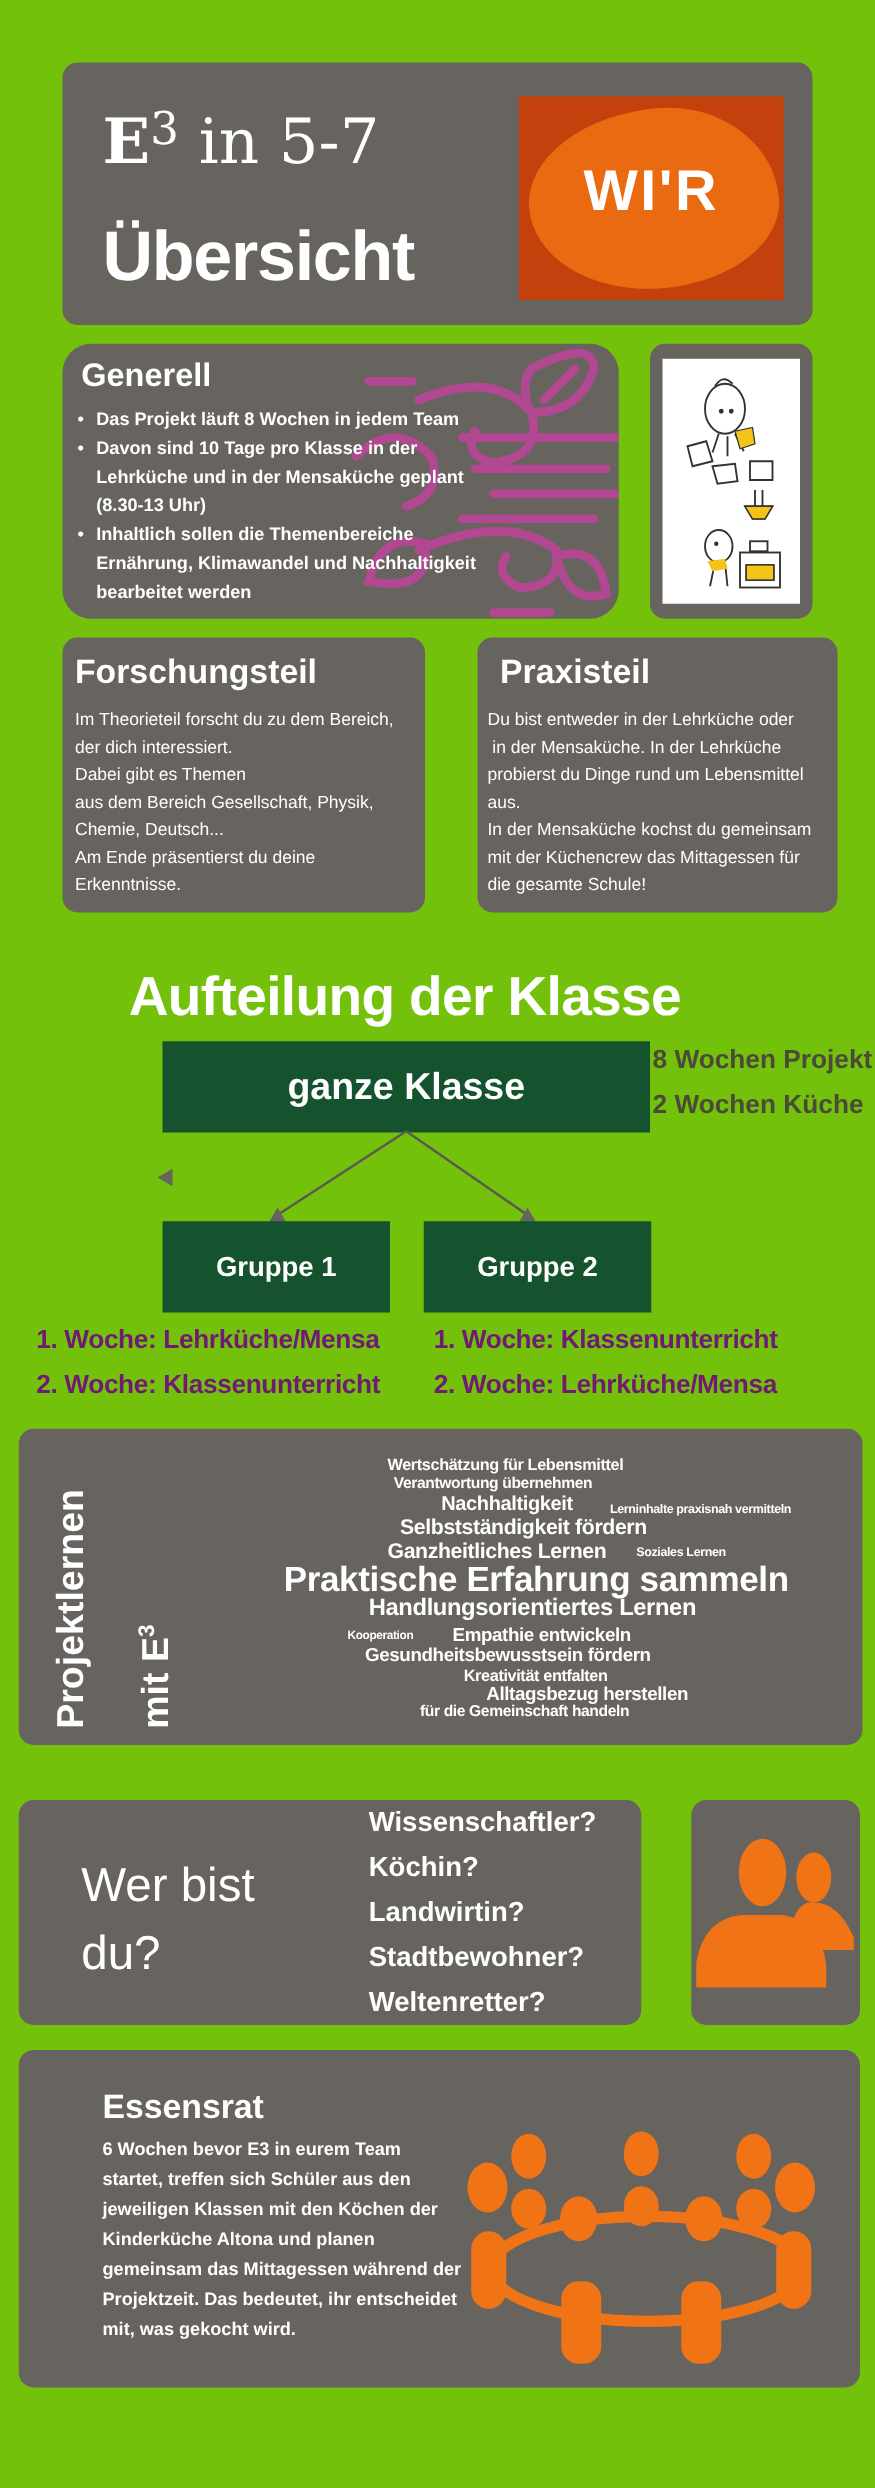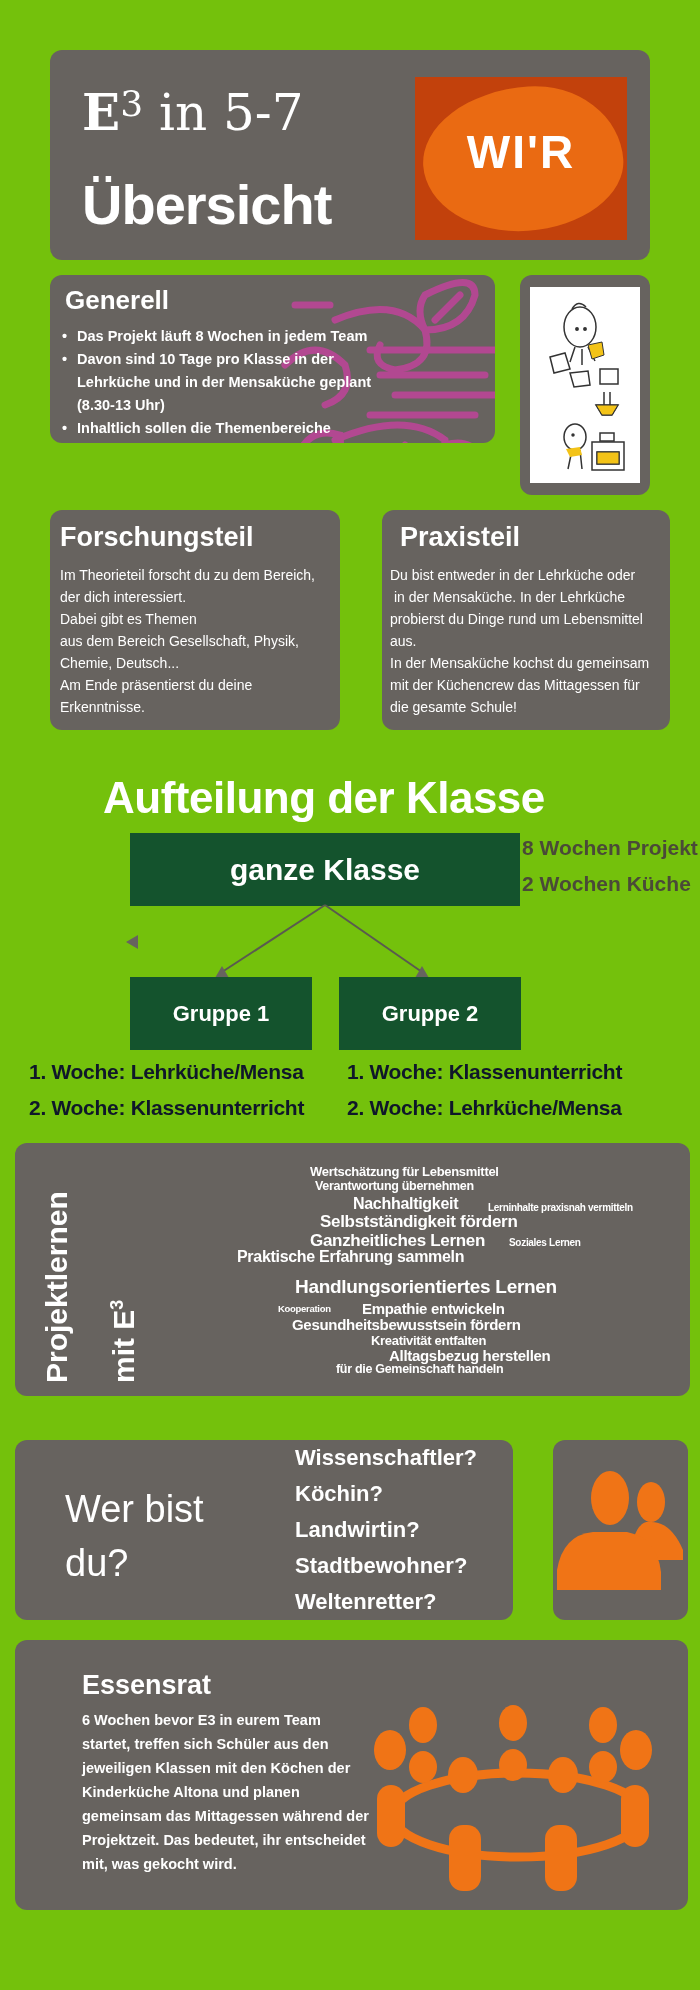--- a/index.html
+++ b/index.html
@@ -13,21 +13,21 @@
   #hdr .t1 { left:32px; top:38px; font-size:50px; font-weight:bold; font-family:"DejaVu Serif", serif; line-height:1; }
   #hdr .t1 sup { font-size:36px; vertical-align:top; position:relative; top:-2px; font-weight:normal; }
   #hdr .t1 .rest { font-weight:normal; }
   #hdr .t2 { left:32px; top:122px; font-size:56px; font-weight:bold; letter-spacing:-1px; }
   #logo { left:365px; top:27px; width:212px; height:163px; background:#c2410c; }
   #logo .blob { position:absolute; left:8px; top:10px; width:200px; height:144px; background:#ea6a12;
                 border-radius:55% 45% 50% 50% / 50% 55% 45% 50%; transform:rotate(-4deg); }
   #logo .txt { position:absolute; left:0; right:0; top:48px; text-align:center; font-size:46px; font-weight:bold; color:#fff; letter-spacing:2px; }
 
   
-  #gen { left:50px; top:275px; width:445px; height:168px; overflow:hidden; }
+  #gen { left:50px; top:275px; width:445px; height:220px; overflow:hidden;border-radius:23px; }
   #gen h2 { position:absolute; left:15px; top:10px; margin:0; font-size:26px; }
   #gen ul { position:absolute; left:12px; top:50px; margin:0; padding:0 0 0 0; list-style:none; width:340px; z-index:2; }
   #gen li { font-size:14.5px; font-weight:bold; line-height:23px; padding-left:15px; position:relative; }
   #gen li::before { content:"•"; position:absolute; left:0; }
   #gen svg { position:absolute; left:225px; top:0; z-index:1; }
 
   #pics { left:520px; top:275px; width:130px; height:220px; }
   #pics .inner { position:absolute; left:10px; top:12px; width:110px; height:196px; background:#fff; }
 
   
@@ -36,21 +36,21 @@
   .sec h2 { position:absolute; margin:0; font-size:27px; font-weight:bold; top:12px; }
   .sec p { position:absolute; margin:0; font-size:14px; line-height:22px; }
 
   
   #auf-title { left:103px; top:773px; font-size:44px; font-weight:bold; letter-spacing:-0.5px; }
   .box { position:absolute; background:#14532d; text-align:center; font-weight:bold; }
   #ganze { left:130px; top:833px; width:390px; height:73px; line-height:73px; font-size:30px; }
   #g1 { left:130px; top:977px; width:182px; height:73px; line-height:73px; font-size:22px; }
   #g2 { left:339px; top:977px; width:182px; height:73px; line-height:73px; font-size:22px; }
   .side { color:#4a4a38; font-weight:bold; font-size:21px; position:absolute; }
-  .week { color:#0f172a; font-weight:bold; font-size:21px; position:absolute; letter-spacing:-0.3px; }
+  .week { color:#701a75; font-weight:bold; font-size:21px; position:absolute; letter-spacing:-0.3px; }
 
   
   #proj { left:15px; top:1143px; width:675px; height:253px; }
   #proj .vert { position:absolute; left:20px; top:235px; transform:rotate(-90deg); transform-origin:left top; font-size:30px; font-weight:bold; line-height:40px; white-space:nowrap; }
   .wc { position:absolute; white-space:nowrap; font-weight:bold; color:#fff; letter-spacing:-0.3px; }
 
   
   #wer { left:15px; top:1440px; width:498px; height:180px; }
   #wer .big { position:absolute; left:50px; top:42px; font-size:38px; font-weight:normal; line-height:54px; }
   #wer .roles div { position:absolute; left:280px; font-size:22px; font-weight:bold; }
@@ -175,21 +175,21 @@
   <div class="vert" style="left:22px; top:240px;">Projektlernen</div>
   <div class="vert" style="left:82px; top:240px;"><span>mit E</span><sup style="font-size:18px;">3</sup></div>
 
   <div class="wc" style="left:295px; top:21px; font-size:13px;">Wertschätzung für Lebensmittel</div>
   <div class="wc" style="left:300px; top:36px; font-size:12.5px;">Verantwortung übernehmen</div>
   <div class="wc" style="left:338px; top:52px; font-size:16px;">Nachhaltigkeit</div>
   <div class="wc" style="left:473px; top:59px; font-size:10px;">Lerninhalte praxisnah vermitteln</div>
   <div class="wc" style="left:305px; top:69px; font-size:17px;">Selbstständigkeit fördern</div>
   <div class="wc" style="left:295px; top:88px; font-size:17px;">Ganzheitliches Lernen</div>
   <div class="wc" style="left:494px; top:94px; font-size:10px;">Soziales Lernen</div>
-  <div class="wc" style="left:222px; top:105px; font-size:16px;">Praktische Erfahrung sammeln</div>
+  <div class="wc" style="left:212px; top:105px; font-size:28px;">Praktische Erfahrung sammeln</div>
   <div class="wc" style="left:280px; top:133px; font-size:19px;">Handlungsorientiertes Lernen</div>
   <div class="wc" style="left:263px; top:160px; font-size:9.5px;">Kooperation</div>
   <div class="wc" style="left:347px; top:157px; font-size:15px;">Empathie entwickeln</div>
   <div class="wc" style="left:277px; top:173px; font-size:15px;">Gesundheitsbewusstsein fördern</div>
   <div class="wc" style="left:356px; top:190px; font-size:13px;">Kreativität entfalten</div>
   <div class="wc" style="left:362px; top:204px; font-size:15px;margin-left:12px;">Alltagsbezug herstellen</div>
   <div class="wc" style="left:321px; top:219px; font-size:12.5px;">für die Gemeinschaft handeln</div>
 </div>
 
 <div id="wer" class="card">

